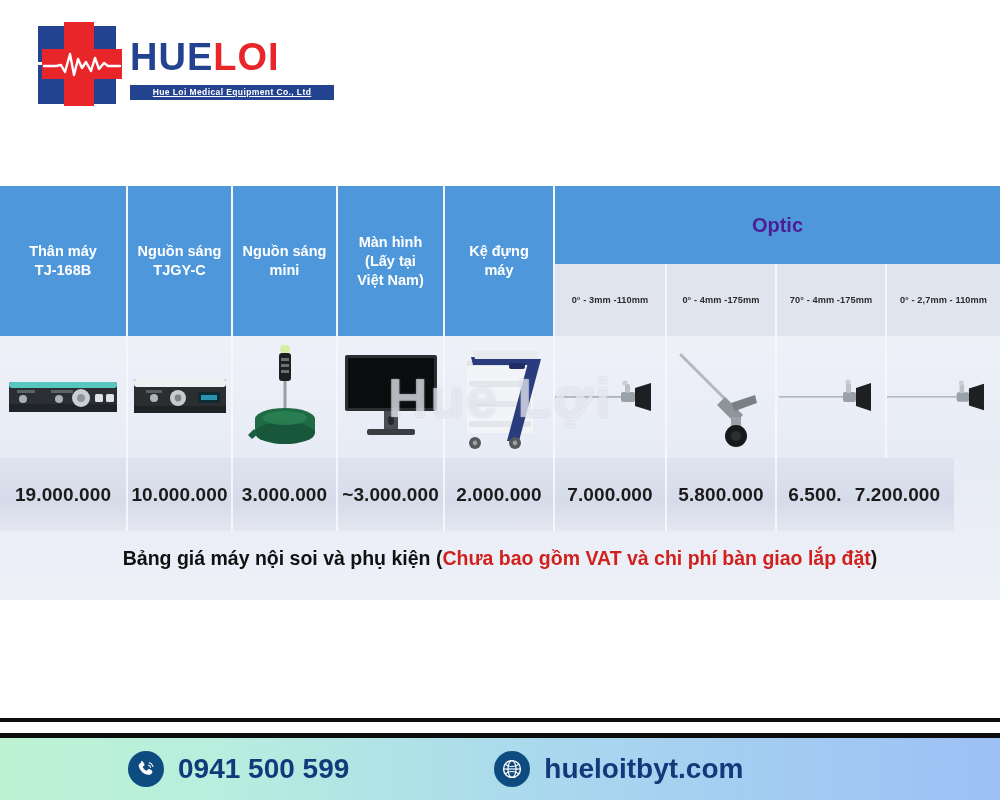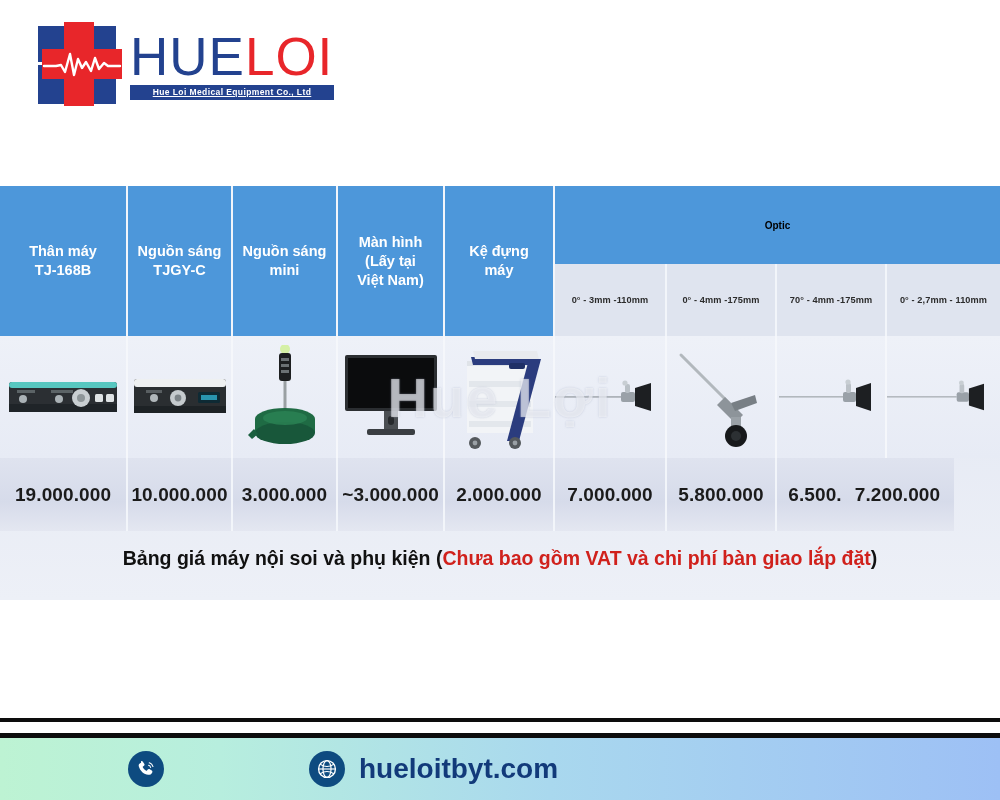--- a/index.html
+++ b/index.html
@@ -15,41 +15,41 @@
   .logo-wrap{position:absolute;left:34px;top:22px;width:300px;height:98px;}
   .logo-mark{position:absolute;left:0;top:0;width:92px;height:84px;}
   .h-left{position:absolute;left:4px;top:4px;width:26px;height:78px;background:#23428f;}
   .h-left:after{content:"";position:absolute;left:0;top:36px;width:26px;height:3px;background:#fff;}
   .h-right{position:absolute;left:56px;top:4px;width:26px;height:78px;background:#23428f;}
   .h-right:after{content:"";position:absolute;left:0;top:36px;width:26px;height:3px;background:#fff;}
   .cross-v{position:absolute;left:30px;top:0px;width:30px;height:84px;background:#e8262a;}
   .cross-h{position:absolute;left:8px;top:27px;width:80px;height:30px;background:#e8262a;}
   .ecg{position:absolute;left:8px;top:27px;width:80px;height:30px;}
   .wordmark{position:absolute;left:96px;top:10px;width:210px;height:50px;
-    font-size:53px;font-weight:normal;letter-spacing:1px;line-height:50px;white-space:nowrap;}
+    font-size:38px;font-weight:bold;letter-spacing:1px;line-height:50px;white-space:nowrap;}
   .wm-hue{color:#23428f;}
   .wm-loi{color:#e8262a;}
   .tagline{position:absolute;left:96px;top:63px;width:204px;height:15px;background:#23428f;
     color:#ffffff;font-size:8.5px;font-weight:bold;letter-spacing:.4px;
     text-align:center;line-height:15px;white-space:nowrap;overflow:hidden;text-decoration:underline;}
 
   
   .table-block{position:absolute;left:0;top:186px;width:1000px;height:414px;
     background:linear-gradient(180deg,#eef1f8 0%,#e6eaf4 55%,#edf0f7 100%);}
 
   .table{position:absolute;left:0;top:0;width:1000px;height:345px;}
 
   .hdr-row{position:absolute;left:0;top:0;width:1000px;height:150px;}
   .hcell{position:absolute;top:0;height:150px;background:#4d97da;
     color:#ffffff;font-size:14.5px;font-weight:bold;line-height:19px;
     display:flex;align-items:center;justify-content:center;text-align:center;
     box-sizing:border-box;border-right:2px solid #f2f5fa;padding:0 4px;}
 
   .optic-head{position:absolute;top:0;left:555px;width:445px;height:78px;background:#4d97da;
-    color:#000000;font-size:10px;font-weight:bold;
+    color:#4c1d95;font-size:20px;font-weight:bold;
     display:flex;align-items:center;justify-content:center;box-sizing:border-box;}
   .optic-sub{position:absolute;top:78px;height:72px;background:#dfe4ef;
     color:#2c2c2c;font-size:9.2px;font-weight:bold;letter-spacing:.1px;
     display:flex;align-items:center;justify-content:center;text-align:center;
     box-sizing:border-box;border-right:2px solid #f2f5fa;padding:16px 2px;}
 
   .img-row{position:absolute;left:0;top:150px;width:1000px;height:122px;}
   .imgcell{position:absolute;top:0;height:122px;
     background:linear-gradient(180deg,#eef1f8 0%,#e7ebf5 100%);
     box-sizing:border-box;border-right:2px solid #f5f7fb;
@@ -277,20 +277,21 @@
 
 <div class="footer">
   <div class="f-item f-phone">
     <span class="f-badge">
       <svg width="22" height="22" viewBox="0 0 24 24" fill="none">
         <path d="M6.6 3.5c.7-.4 1.6-.2 2 .5l1.6 2.6c.4.6.2 1.4-.4 1.8l-1.1.8c-.3.2-.4.6-.2.9.8 1.6 2.1 2.9 3.7 3.7.3.2.7.1.9-.2l.8-1.1c.4-.6 1.2-.8 1.8-.4l2.6 1.6c.7.4.9 1.3.5 2l-.9 1.4c-.6 1-1.8 1.4-2.9 1.1C10.2 18.6 5.4 13.8 4.1 8.9c-.3-1.1.1-2.3 1.1-2.9l1.4-.9z" fill="#ffffff"></path>
         <path d="M15.5 5.2c2 .5 3.6 2.1 4.1 4.1" stroke="#ffffff" stroke-width="1.2" stroke-linecap="round"></path>
         <path d="M14.8 8c1.1.3 1.9 1.1 2.2 2.2" stroke="#ffffff" stroke-width="1.2" stroke-linecap="round"></path>
       </svg>
     </span>
+    <span class="f-text">0941 500 599</span>
   </div>
   <div class="f-item f-web">
     <span class="f-badge">
       <svg width="22" height="22" viewBox="0 0 24 24">
         <circle cx="12" cy="12" r="9.2" fill="#0e4b80" stroke="#ffffff" stroke-width="1.5"></circle>
         <ellipse cx="12" cy="12" rx="4.4" ry="9.2" fill="none" stroke="#ffffff" stroke-width="1.3"></ellipse>
         <line x1="2.8" y1="12" x2="21.2" y2="12" stroke="#ffffff" stroke-width="1.3"></line>
         <path d="M4.6 6.8 A13 13 0 0 0 19.4 6.8" fill="none" stroke="#ffffff" stroke-width="1.1"></path>
         <path d="M4.6 17.2 A13 13 0 0 1 19.4 17.2" fill="none" stroke="#ffffff" stroke-width="1.1"></path>
       </svg>

